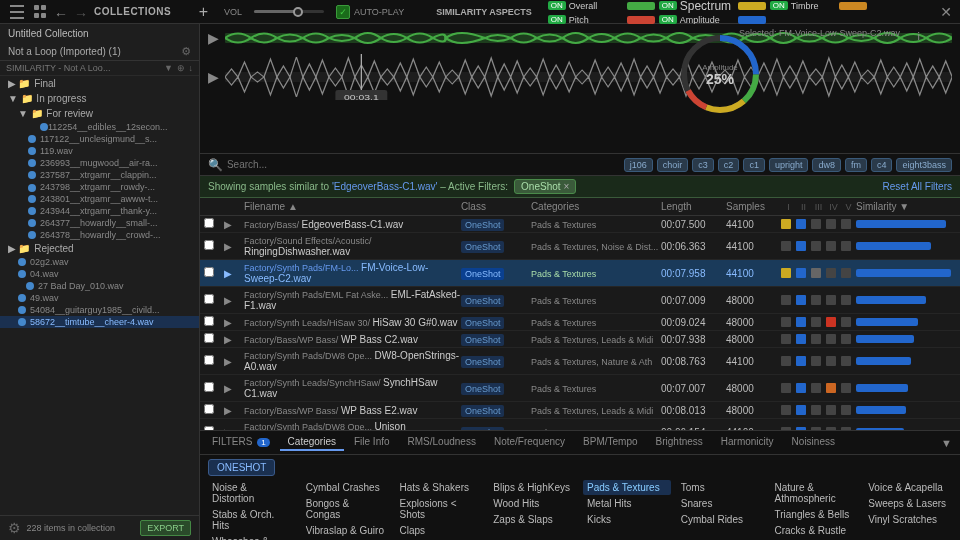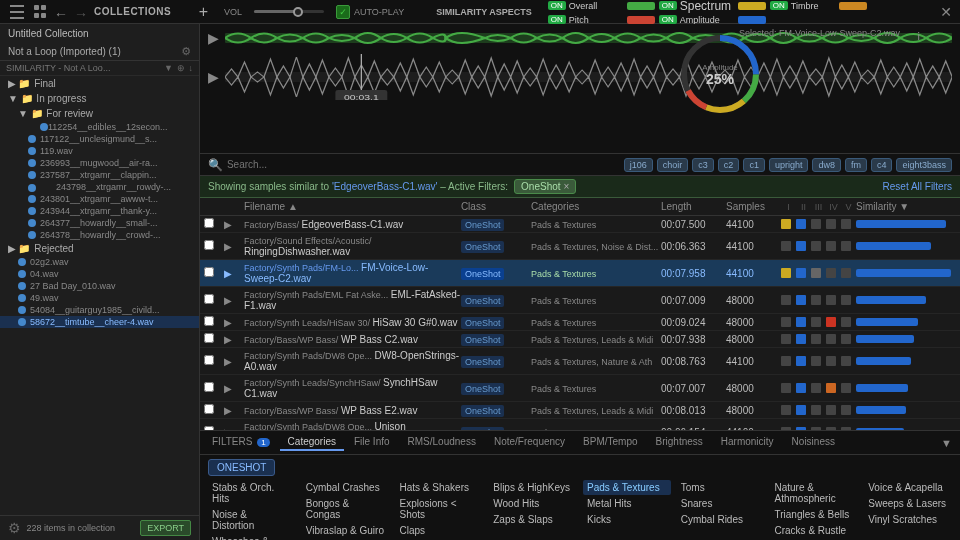--- a/index.html
+++ b/index.html
@@ -186,21 +186,21 @@
             <span>119.wav</span>
         </div>
         <div style="display:flex;align-items:center;gap:4px;padding:1px 28px;cursor:pointer;color:#888;font-size:9px">
           <div class="color-dot dot-blue"></div>
             <span>236993__mugwood__air-ra...</span>
         </div>
         <div style="display:flex;align-items:center;gap:4px;padding:1px 28px;cursor:pointer;color:#888;font-size:9px">
           <div class="color-dot dot-blue"></div>
             <span>237587__xtrgamr__clappin...</span>
         </div>
-        <div style="display:flex;align-items:flex-end;gap:20px;padding:1px 28px;cursor:pointer;color:#888;font-size:9px">
+        <div style="display:flex;align-items:flex-end;gap:4px;padding:1px 28px;cursor:pointer;color:#888;font-size:9px">
           <div class="color-dot dot-blue"></div>
             <span>243798__xtrgamr__rowdy-...</span>
         </div>
         <div style="display:flex;align-items:center;gap:4px;padding:1px 28px;cursor:pointer;color:#888;font-size:9px">
           <div class="color-dot dot-blue"></div>
             <span>243801__xtrgamr__awww-t...</span>
         </div>
         <div style="display:flex;align-items:center;gap:4px;padding:1px 28px;cursor:pointer;color:#888;font-size:9px">
           <div class="color-dot dot-blue"></div>
             <span>243944__xtrgamr__thank-y...</span>
@@ -220,21 +220,21 @@
             <span>Rejected</span>
         </div>
         <div style="display:flex;align-items:center;gap:4px;padding:1px 18px;cursor:pointer;color:#888;font-size:9px">
           <div class="color-dot dot-blue"></div>
             <span>02g2.wav</span>
         </div>
         <div style="display:flex;align-items:center;gap:4px;padding:1px 18px;cursor:pointer;color:#888;font-size:9px">
           <div class="color-dot dot-blue"></div>
             <span>04.wav</span>
         </div>
-        <div style="display:flex;align-items:center;gap:4px;padding:1px 18px;cursor:pointer;color:#888;font-size:9px">
+        <div style="display:flex;align-items:center;gap:4px;padding:1px 26px;cursor:pointer;color:#888;font-size:9px">
           <div class="color-dot dot-blue"></div>
             <span>27 Bad Day_010.wav</span>
         </div>
         <div style="display:flex;align-items:center;gap:4px;padding:1px 18px;cursor:pointer;color:#888;font-size:9px">
           <div class="color-dot dot-blue"></div>
             <span>49.wav</span>
         </div>
         <div style="display:flex;align-items:center;gap:4px;padding:1px 18px;cursor:pointer;color:#888;font-size:9px">
           <div class="color-dot dot-blue"></div>
             <span>54084__guitarguy1985__civild...</span>
@@ -637,22 +637,22 @@
           <div class="bottom-tab">Harmonicity</div>
           <div class="bottom-tab">Noisiness</div>
           <span style="position:absolute;right:8px;color:#888;cursor:pointer">▼</span>
         </div>
 
         <div style="padding:4px 8px">
           <div style="font-size:10px;color:#88bbff;background:#1a3050;border:1px solid #3a5a8a;padding:2px 8px;border-radius:3px;display:inline-block;margin-bottom:4px">ONESHOT</div>
           <div style="display:grid;grid-template-columns:repeat(8,1fr);gap:2px 6px">
 
             <div style="display:flex;flex-direction:column;gap:1px">
+              <div class="cat-item">Noise &amp; Distortion</div>
               <div class="cat-item">Stabs &amp; Orch. Hits</div>
-              <div class="cat-item">Noise &amp; Distortion</div>
               <div class="cat-item">Whooshes &amp; Whips</div>
             </div>
 
             <div style="display:flex;flex-direction:column;gap:1px">
               <div class="cat-item">Cymbal Crashes</div>
               <div class="cat-item">Bongos &amp; Congas</div>
               <div class="cat-item">Vibraslap &amp; Guiro</div>
             </div>
 
             <div style="display:flex;flex-direction:column;gap:1px">

